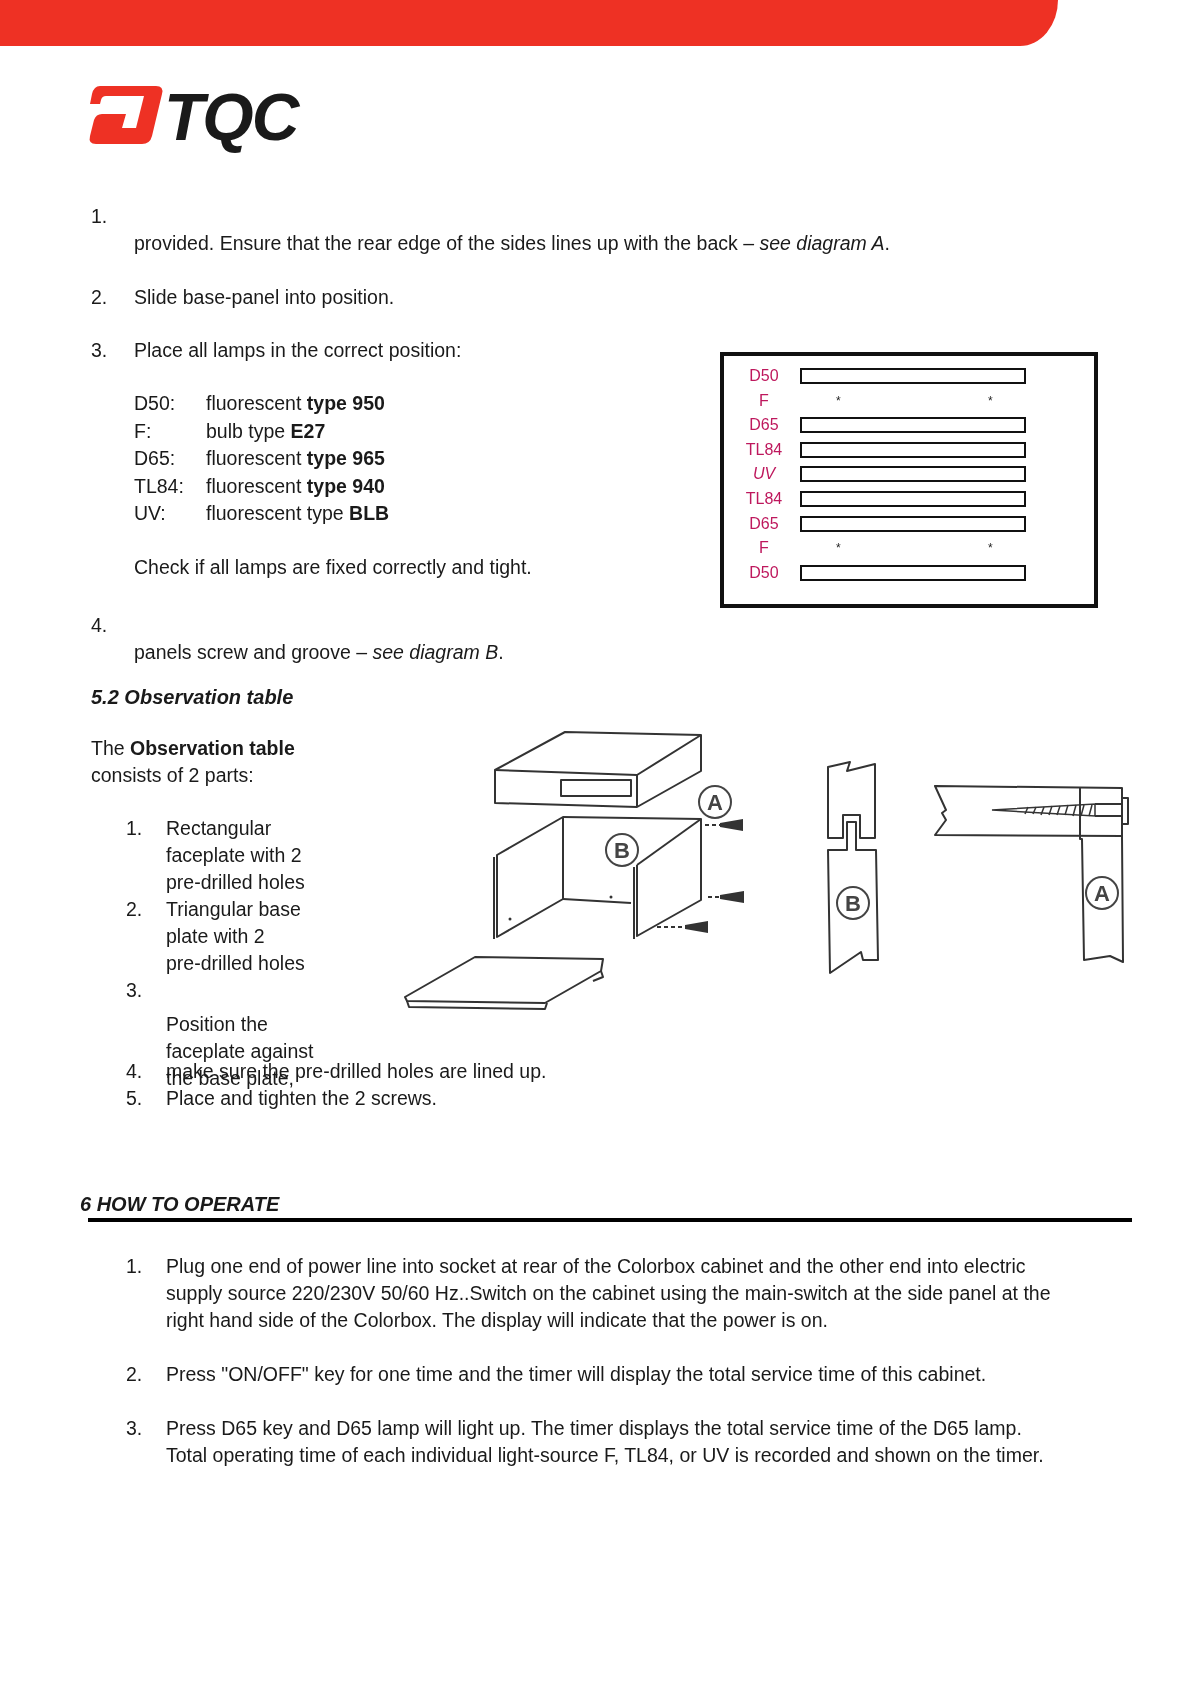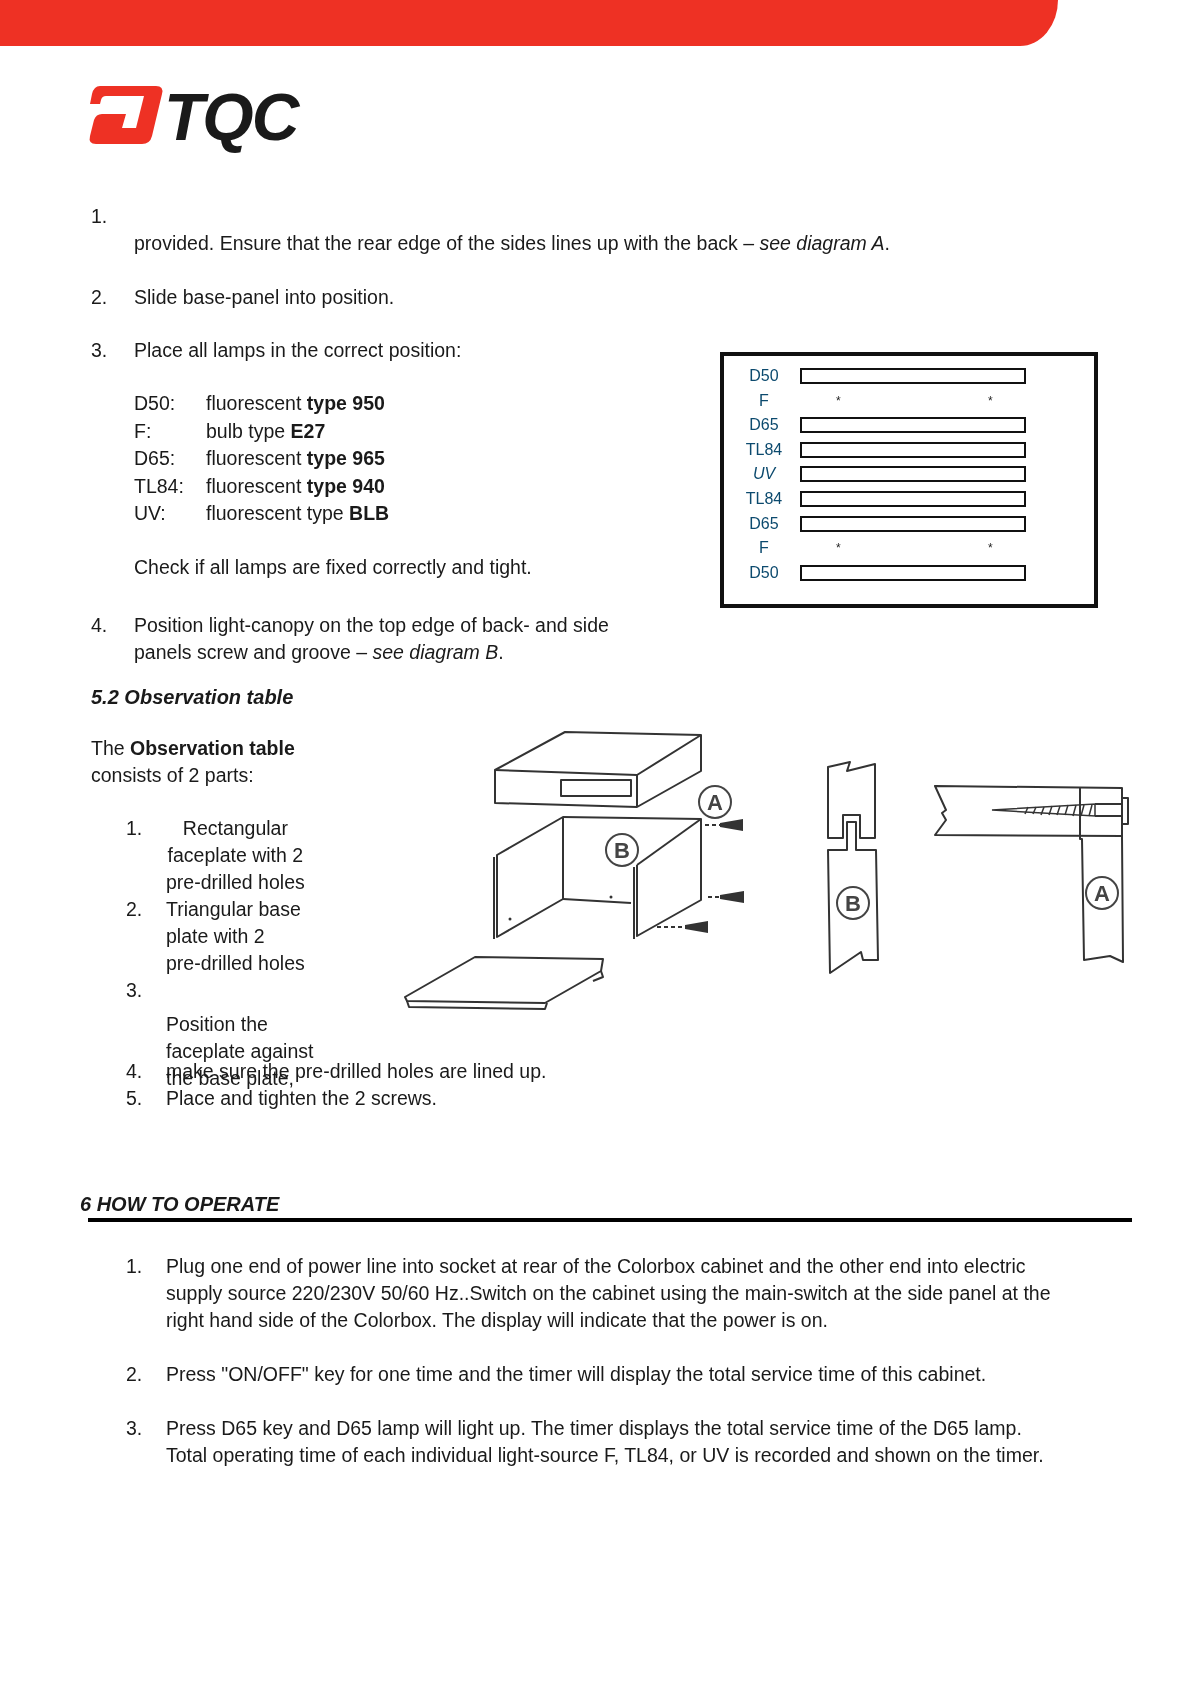--- a/index.html
+++ b/index.html
@@ -13,21 +13,21 @@
   b, .b { font-weight: bold; }
   i, .i { font-style: italic; }
   .lamps { position: absolute; left: 134px; top: 390px; }
   .lamp-row { height: 27.5px; white-space: nowrap; }
   .lamp-row .code { display: inline-block; width: 72px; font-weight: normal; }
   .heading { font-weight: bold; font-size: 20px; font-style: italic; }
   .rule { position: absolute; left: 88px; top: 1218px; width: 1044px; height: 4px; background: #000; }
   .lamp-diagram { position: absolute; left: 720px; top: 352px; width: 378px; height: 256px;
                   border: 4px solid #111; box-sizing: border-box; }
   .ld-label { position: absolute; left: 0; width: 80px; text-align: center;
-              font-size: 16px; color: #0c4a6e; line-height: 20px; }
+              font-size: 16px; color: #be185d; line-height: 20px; }
   .ld-tube { position: absolute; left: 76px; width: 226px; height: 16px;
              border: 2.5px solid #111; box-sizing: border-box; }
   .ld-star { position: absolute; font-size: 12px; line-height: 12px; color: #222; }
   svg { position: absolute; overflow: visible; }
   svg .ln { fill: none; stroke: #333; stroke-width: 2; stroke-linejoin: round; }
   svg .cl { fill: #fff; stroke: #444; stroke-width: 2; }
   svg .ct { font-family: "Liberation Sans", sans-serif; font-weight: bold; font-size: 22px; fill: #444; text-anchor: middle; }
 </style>
 </head>
 <body>
@@ -39,21 +39,21 @@
 </svg>
 
 <div id="steps">
     <div class="abs txt" style="left: 91px; top: 203px;">1.</div>
     <div class="abs txt" style="left: 134px; top: 203px; white-space: nowrap;"><br><span>provided. Ensure that the rear edge of the sides lines up with the back – </span><span class="i">see diagram A</span><span>.</span></div>
     <div class="abs txt" style="left: 91px; top: 284px;">2.</div>
     <div class="abs txt" style="left: 134px; top: 284px; white-space: nowrap;"><span>Slide base-panel into position.</span></div>
     <div class="abs txt" style="left: 91px; top: 337px;">3.</div>
     <div class="abs txt" style="left: 134px; top: 337px; white-space: nowrap; text-align: right;"><span>Place all lamps in the correct position:</span></div>
     <div class="abs txt" style="left: 91px; top: 612px;">4.</div>
-    <div class="abs txt" style="left: 134px; top: 612px; white-space: nowrap;"><span>Position light-canopy on the top edge of back- and side</span><br><span>panels screw and groove – </span><span class="i">see diagram B</span><span>.</span></div>
+    <div class="abs txt" style="left: 134px; top: 612px; white-space: nowrap;"><br><span>panels screw and groove – </span><span class="i">see diagram B</span><span>.</span></div>
   </div>
 
 <div class="lamps txt" id="lamps">
     <div class="lamp-row"><span class="code">D50:</span><span>fluorescent </span><b>type 950</b></div>
     <div class="lamp-row"><span class="code">F:</span><span>bulb type </span><b>E27</b></div>
     <div class="lamp-row"><span class="code">D65:</span><span>fluorescent </span><b>type 965</b></div>
     <div class="lamp-row"><span class="code">TL84:</span><span>fluorescent </span><b>type 940</b></div>
     <div class="lamp-row"><span class="code">UV:</span><span>fluorescent type </span><b>BLB</b></div>
   </div>
 <div class="abs txt" style="left:134px; top:554px;">Check if all lamps are fixed correctly and tight.</div>
@@ -81,21 +81,21 @@
     <div class="ld-tube" style="top: 208.8px;"></div>
   </div>
 
 <div class="abs heading" style="left:91px; top:686px;">5.2 Observation table</div>
 <div class="abs txt" style="left:91px; top:735px;">
   <span>The </span><b>Observation table</b><br>
   <span>consists of 2 parts:</span>
 </div>
 <div id="obs">
     <div class="abs txt" style="left: 126px; top: 815px;">1.</div>
-    <div class="abs txt" style="left: 166px; top: 815px; white-space: nowrap; text-align: center;">Rectangular<br>faceplate with 2<br>pre-drilled holes</div>
+    <div class="abs txt" style="left: 166px; top: 815px; white-space: nowrap;">Rectangular<br>faceplate with 2<br>pre-drilled holes</div>
     <div class="abs txt" style="left: 126px; top: 896px;">2.</div>
     <div class="abs txt" style="left: 166px; top: 896px; white-space: nowrap;">Triangular base<br>plate with 2<br>pre-drilled holes</div>
     <div class="abs txt" style="left: 126px; top: 977px;">3.</div>
     <div class="abs txt" style="left: 166px; top: 977px; white-space: nowrap; margin-top: 34px;">Position the<br>faceplate against<br>the base plate,</div>
     <div class="abs txt" style="left: 126px; top: 1058px;">4.</div>
     <div class="abs txt" style="left: 166px; top: 1058px; white-space: nowrap;">make sure the pre-drilled holes are lined up.</div>
     <div class="abs txt" style="left: 126px; top: 1085px;">5.</div>
     <div class="abs txt" style="left: 166px; top: 1085px; white-space: nowrap;">Place and tighten the 2 screws.</div>
   </div>
 

